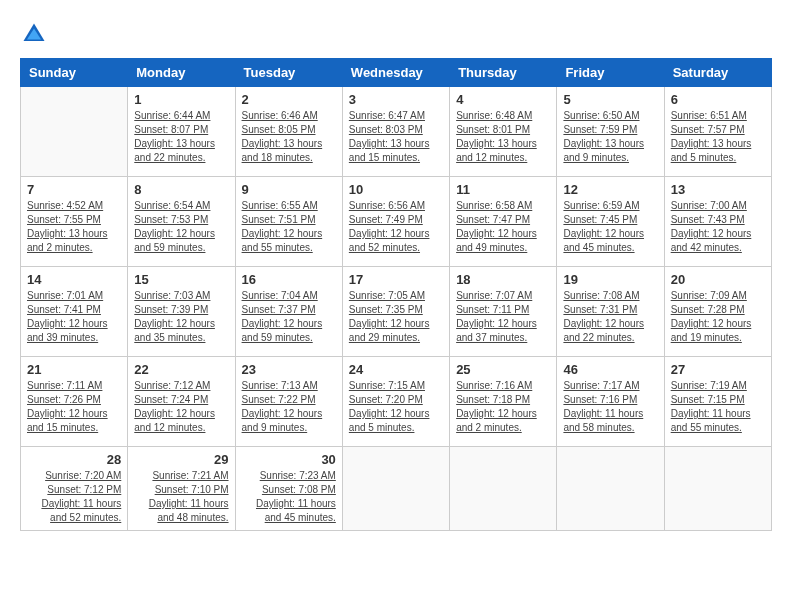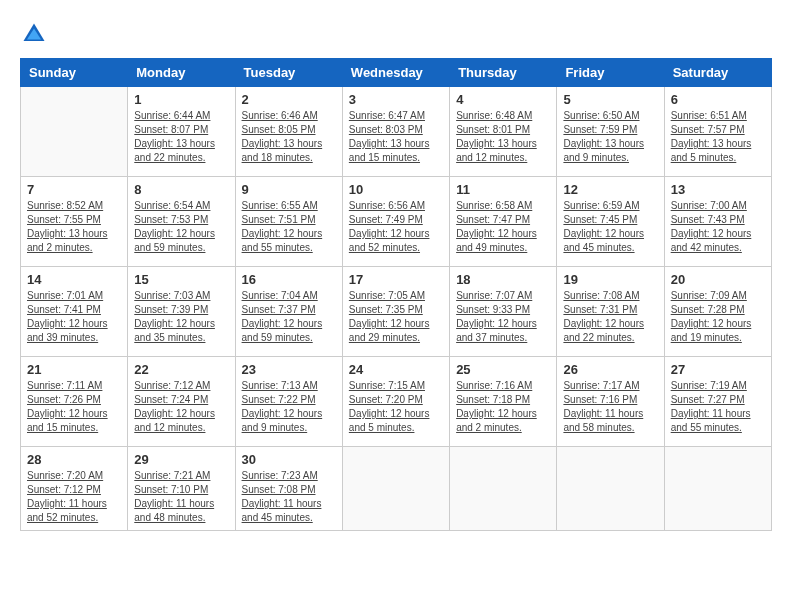--- a/index.html
+++ b/index.html
@@ -82,20 +82,21 @@
       text-decoration: underline;
     }
     .empty-cell {
       background: #f9f9f9;
     }
     .week-row td {
       height: 90px;
     }
     .last-row td {
       height: 75px;
+      text-align: right;
     }
   </style>
 </head>
 <body>
 
 <div class="header">
   <div class="logo">
     <svg class="logo-icon" viewBox="0 0 40 40">
       <polygon points="20,5 35,30 5,30" fill="#1565c0"></polygon>
       <polygon points="20,12 30,28 10,28" fill="#42a5f5"></polygon>
@@ -147,21 +148,21 @@
           <div class="cell-text"><span>Sunrise: 6:50 AM</span><br><span>Sunset: 7:59 PM</span><br><span>Daylight: 13 hours</span><br><span>and 9 minutes.</span></div>
         </td>
         <td>
           <span class="day-number">6</span>
           <div class="cell-text"><span>Sunrise: 6:51 AM</span><br><span>Sunset: 7:57 PM</span><br><span>Daylight: 13 hours</span><br><span>and 5 minutes.</span></div>
         </td>
       </tr>
       <tr class="week-row">
         <td>
           <span class="day-number">7</span>
-          <div class="cell-text"><span>Sunrise: 8:52 AM</span><br><span>Sunset: 7:55 PM</span><br><span>Daylight: 13 hours</span><br><span>and 2 minutes.</span></div>
+          <div class="cell-text"><span>Sunrise: 4:52 AM</span><br><span>Sunset: 7:55 PM</span><br><span>Daylight: 13 hours</span><br><span>and 2 minutes.</span></div>
         </td>
         <td>
           <span class="day-number">8</span>
           <div class="cell-text"><span>Sunrise: 6:54 AM</span><br><span>Sunset: 7:53 PM</span><br><span>Daylight: 12 hours</span><br><span>and 59 minutes.</span></div>
         </td>
         <td>
           <span class="day-number">9</span>
           <div class="cell-text"><span>Sunrise: 6:55 AM</span><br><span>Sunset: 7:51 PM</span><br><span>Daylight: 12 hours</span><br><span>and 55 minutes.</span></div>
         </td>
         <td>
@@ -193,21 +194,21 @@
         <td>
           <span class="day-number">16</span>
           <div class="cell-text"><span>Sunrise: 7:04 AM</span><br><span>Sunset: 7:37 PM</span><br><span>Daylight: 12 hours</span><br><span>and 59 minutes.</span></div>
         </td>
         <td>
           <span class="day-number">17</span>
           <div class="cell-text"><span>Sunrise: 7:05 AM</span><br><span>Sunset: 7:35 PM</span><br><span>Daylight: 12 hours</span><br><span>and 29 minutes.</span></div>
         </td>
         <td>
           <span class="day-number">18</span>
-          <div class="cell-text"><span>Sunrise: 7:07 AM</span><br><span>Sunset: 9:33 PM</span><br><span>Daylight: 12 hours</span><br><span>and 37 minutes.</span></div>
+          <div class="cell-text"><span>Sunrise: 7:07 AM</span><br><span>Sunset: 7:11 PM</span><br><span>Daylight: 12 hours</span><br><span>and 37 minutes.</span></div>
         </td>
         <td>
           <span class="day-number">19</span>
           <div class="cell-text"><span>Sunrise: 7:08 AM</span><br><span>Sunset: 7:31 PM</span><br><span>Daylight: 12 hours</span><br><span>and 22 minutes.</span></div>
         </td>
         <td>
           <span class="day-number">20</span>
           <div class="cell-text"><span>Sunrise: 7:09 AM</span><br><span>Sunset: 7:28 PM</span><br><span>Daylight: 12 hours</span><br><span>and 19 minutes.</span></div>
         </td>
       </tr>
@@ -226,26 +227,26 @@
         </td>
         <td>
           <span class="day-number">24</span>
           <div class="cell-text"><span>Sunrise: 7:15 AM</span><br><span>Sunset: 7:20 PM</span><br><span>Daylight: 12 hours</span><br><span>and 5 minutes.</span></div>
         </td>
         <td>
           <span class="day-number">25</span>
           <div class="cell-text"><span>Sunrise: 7:16 AM</span><br><span>Sunset: 7:18 PM</span><br><span>Daylight: 12 hours</span><br><span>and 2 minutes.</span></div>
         </td>
         <td>
-          <span class="day-number">26</span>
+          <span class="day-number">46</span>
           <div class="cell-text"><span>Sunrise: 7:17 AM</span><br><span>Sunset: 7:16 PM</span><br><span>Daylight: 11 hours</span><br><span>and 58 minutes.</span></div>
         </td>
         <td>
           <span class="day-number">27</span>
-          <div class="cell-text"><span>Sunrise: 7:19 AM</span><br><span>Sunset: 7:27 PM</span><br><span>Daylight: 11 hours</span><br><span>and 55 minutes.</span></div>
+          <div class="cell-text"><span>Sunrise: 7:19 AM</span><br><span>Sunset: 7:15 PM</span><br><span>Daylight: 11 hours</span><br><span>and 55 minutes.</span></div>
         </td>
       </tr>
       <tr class="week-row last-row">
         <td>
           <span class="day-number">28</span>
           <div class="cell-text"><span>Sunrise: 7:20 AM</span><br><span>Sunset: 7:12 PM</span><br><span>Daylight: 11 hours</span><br><span>and 52 minutes.</span></div>
         </td>
         <td>
           <span class="day-number">29</span>
           <div class="cell-text"><span>Sunrise: 7:21 AM</span><br><span>Sunset: 7:10 PM</span><br><span>Daylight: 11 hours</span><br><span>and 48 minutes.</span></div>

